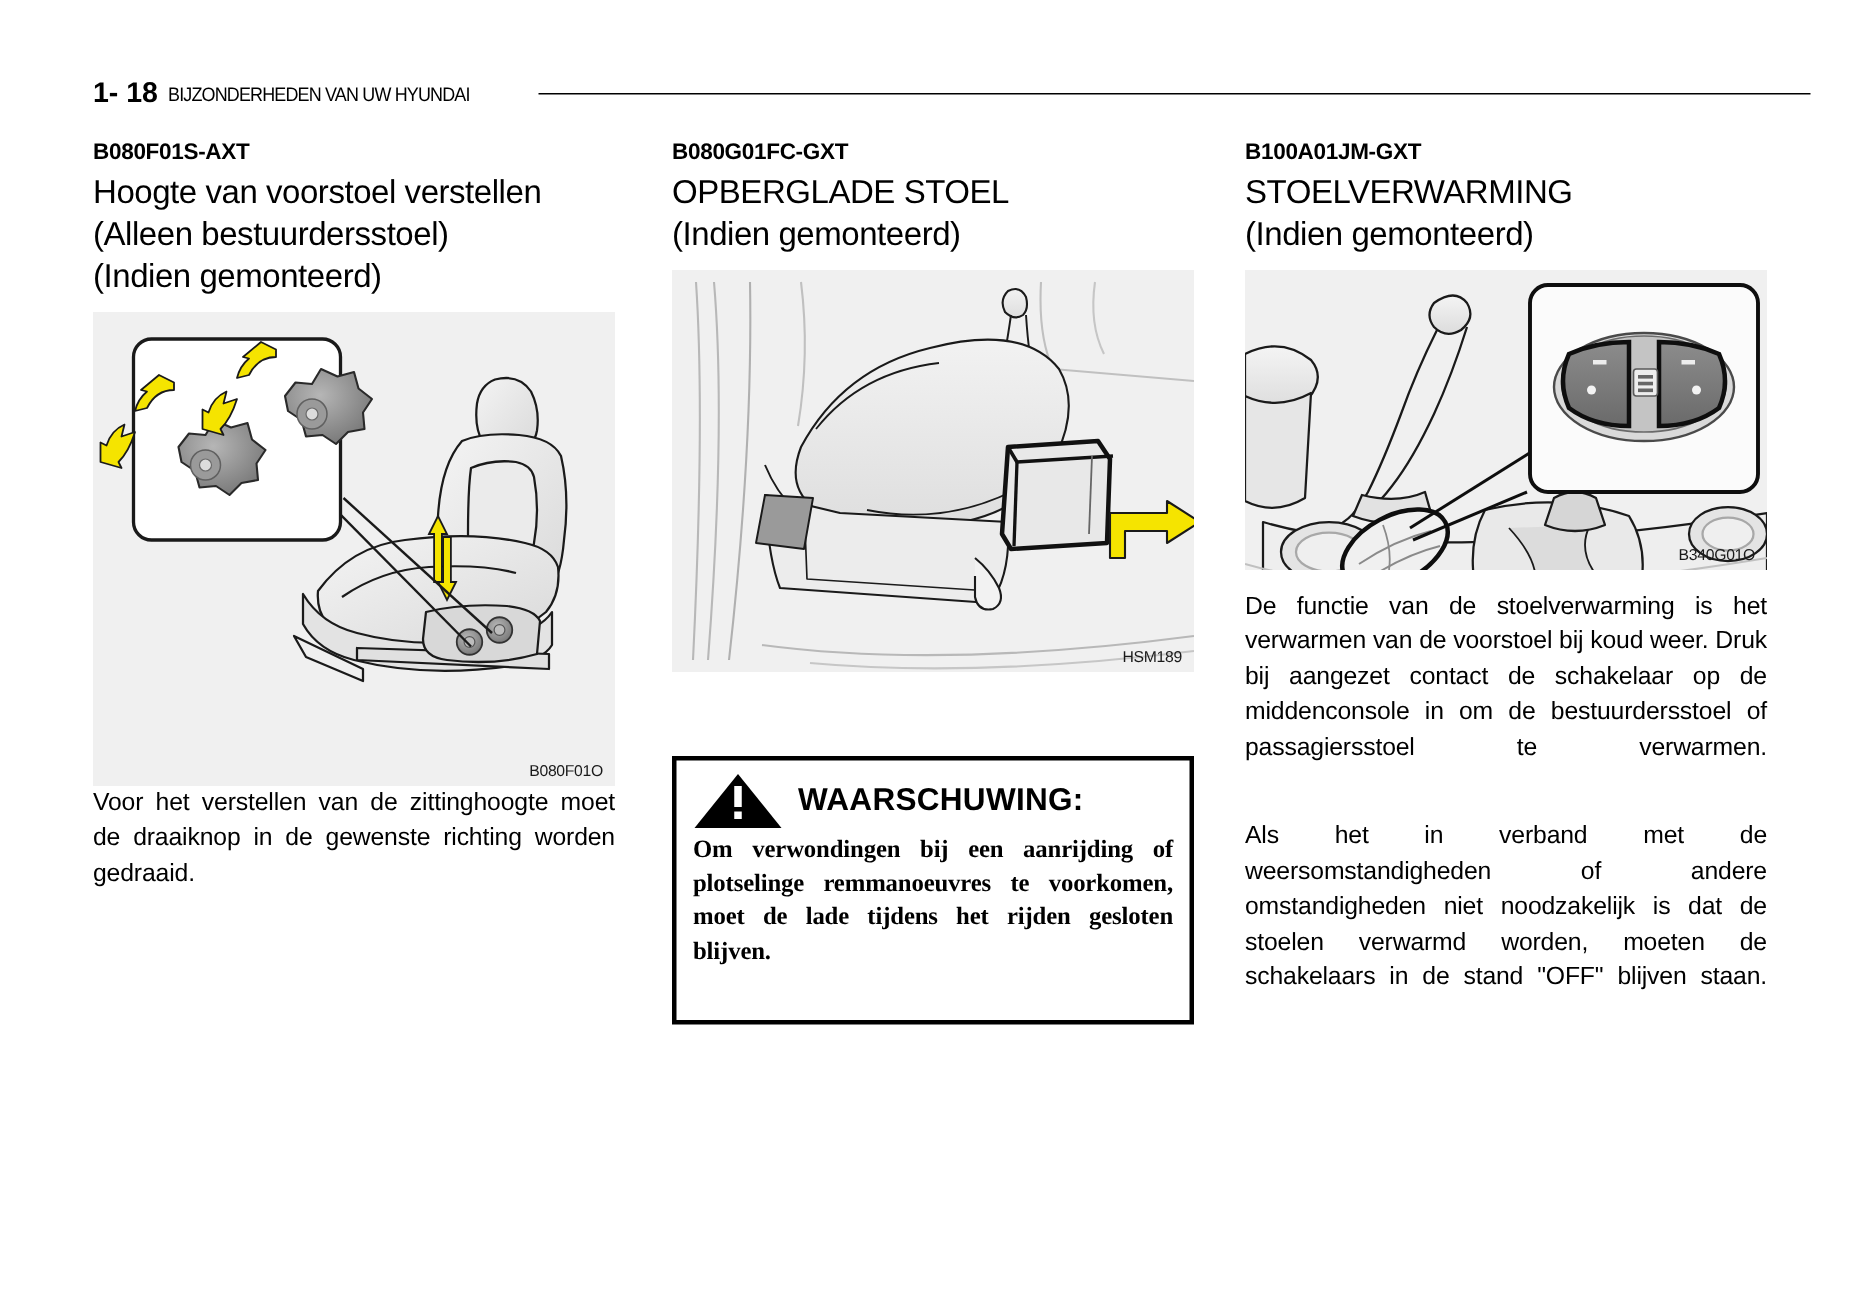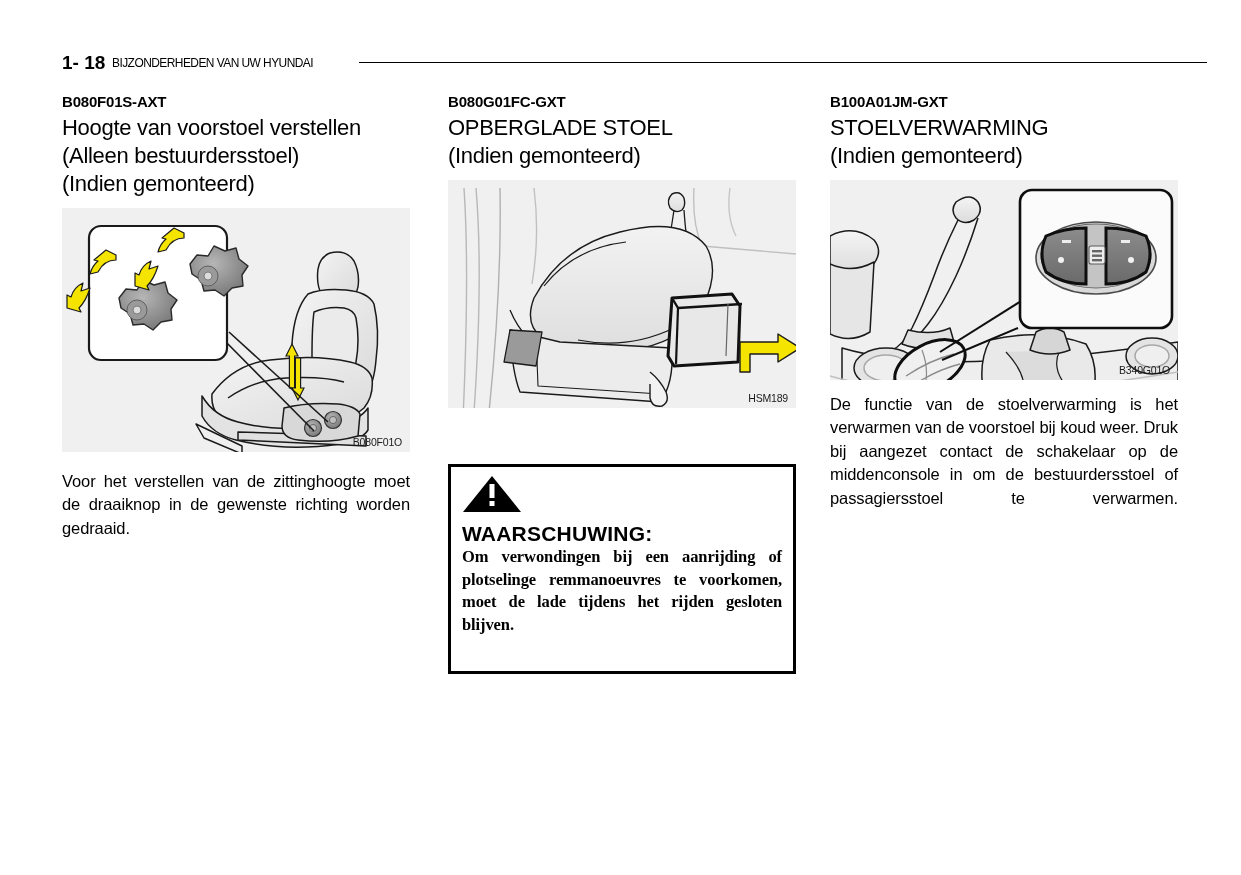--- a/index.html
+++ b/index.html
@@ -91,52 +91,51 @@
     position: absolute;
     right: 6px;
     bottom: 4px;
     font-size: 10.5px;
     letter-spacing: -0.2px;
     color: #1a1a1a;
     background: transparent;
     padding: 0 2px;
     white-space: nowrap;
   }
-  #illus1 { height: 244px; }
-  #illus2 { height: 228px; }
+  #illus1 { height: 316px; }
+  #illus2 { height: 268px; }
   #illus3 { height: 200px; }
 
   
   .body-text {
     font-size: 16.5px;
     line-height: 1.42;
     text-align: justify;
     margin: 0;
     letter-spacing: -0.1px;
   }
-  #col1 .body-text { margin-top: 18px; }
+  #col1 .body-text { }
   #col2 .body-text { margin-top: 12px; }
   #col3 .body-text { margin-top: 13px; }
   .body-text + .body-text { margin-top: 0px; }
 
   
   .warning-box {
     margin-top: 56px;
     border: 3.5px solid #000;
     background: #fff;
     padding: 8px 9px 11px 9px;
     position: relative;
   }
   .warning-head {
     display: flex;
-    align-items: flex-start;
+    align-items: center;
     gap: 10px;
     margin-bottom: 2px;
     padding-left: 2px;
-    flex-direction: column;
   }
   .warning-triangle {
     width: 60px;
     height: 38px;
     flex: 0 0 auto;
     position: relative;
   }
   .warning-label {
     font-size: 21px;
     font-weight: bold;
@@ -405,13 +404,14 @@
         <rect x="259" y="66" width="16" height="18" rx="2" fill="#ededed" stroke="#5a5a5a" stroke-width="1.1"></rect>
         <rect x="262" y="70" width="10" height="2.4" fill="#666"></rect>
         <rect x="262" y="74.5" width="10" height="2.4" fill="#666"></rect>
         <rect x="262" y="79" width="10" height="2.4" fill="#666"></rect>
       </g>
     </svg>
     <span class="code-label">B340G01O</span>
   </div>
 
   <p class="body-text justify-all">De functie van de stoelverwarming is het verwarmen van de voorstoel bij koud weer. Druk bij aangezet contact de schakelaar op de middenconsole in om de bestuurdersstoel of passagiersstoel te verwarmen.</p>
+  <p class="body-text justify-all">Als het in verband met de weersomstandigheden of andere omstandigheden niet noodzakelijk is dat de stoelen verwarmd worden, moeten de schakelaars in de stand "OFF" blijven staan.</p>
 </div>
 
 </body></html>

